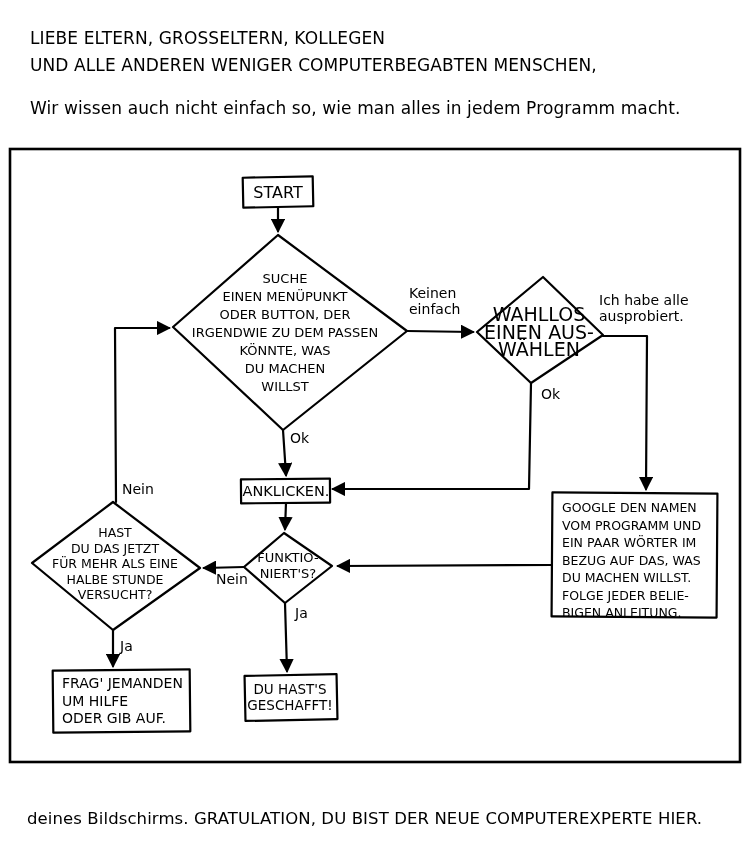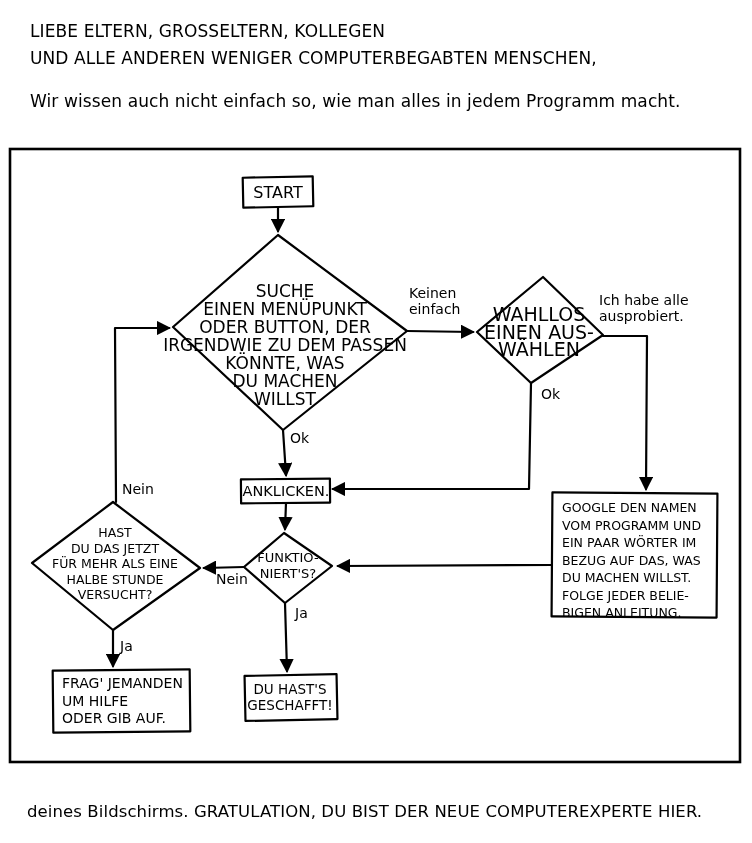--- a/index.html
+++ b/index.html
@@ -1,28 +1,28 @@
 <!DOCTYPE html>
 <html><head>
 <meta charset="utf-8">
 <style>
   html,body{margin:0;padding:0;background:#fff;}
   .page{position:relative;width:752px;height:843px;background:#ffffff;
         font-family:"DejaVu Sans",sans-serif;color:#000;overflow:hidden;}
   .chart-svg{position:absolute;left:0;top:0;}
-  .cap{position:absolute;white-space:pre-line;letter-spacing:.1px;}
+  .cap{position:absolute;white-space:pre-line;letter-spacing:.1px;margin-top:7px;}
   .cap-header{left:30px;top:18px;font-size:17px;line-height:27px;}
   .cap-intro{left:30px;top:89px;font-size:17px;line-height:25px;}
   .cap-footer{left:27px;top:779px;font-size:16.5px;line-height:22px;}
   .lblc{position:absolute;transform:translate(-50%,-50%);text-align:center;
         white-space:pre-line;}
   .lbll{position:absolute;white-space:pre-line;}
   .edge-lbl{position:absolute;white-space:pre-line;font-size:14px;line-height:16px;}
   .node-start{left:278px;top:192px;font-size:16px;}
-  .node-search{left:285px;top:333px;font-size:17px;line-height:18px;margin-top:12px;}
+  .node-search{left:285px;top:333px;font-size:13px;line-height:18px;}
   .node-random{left:539px;top:332px;font-size:19px;line-height:17.5px;}
   .node-click{left:286px;top:491px;font-size:14.5px;}
   .node-works{left:288px;top:566px;font-size:13px;line-height:16px;}
   .node-half{left:115px;top:564px;font-size:12.5px;line-height:15.5px;}
   .node-done{left:290px;top:697px;font-size:13.5px;line-height:15.5px;}
   .node-google{left:562px;top:499px;font-size:12.5px;line-height:17.5px;}
   .node-ask{left:62px;top:675px;font-size:14px;line-height:17.5px;}
 </style>
 </head>
 <body>

